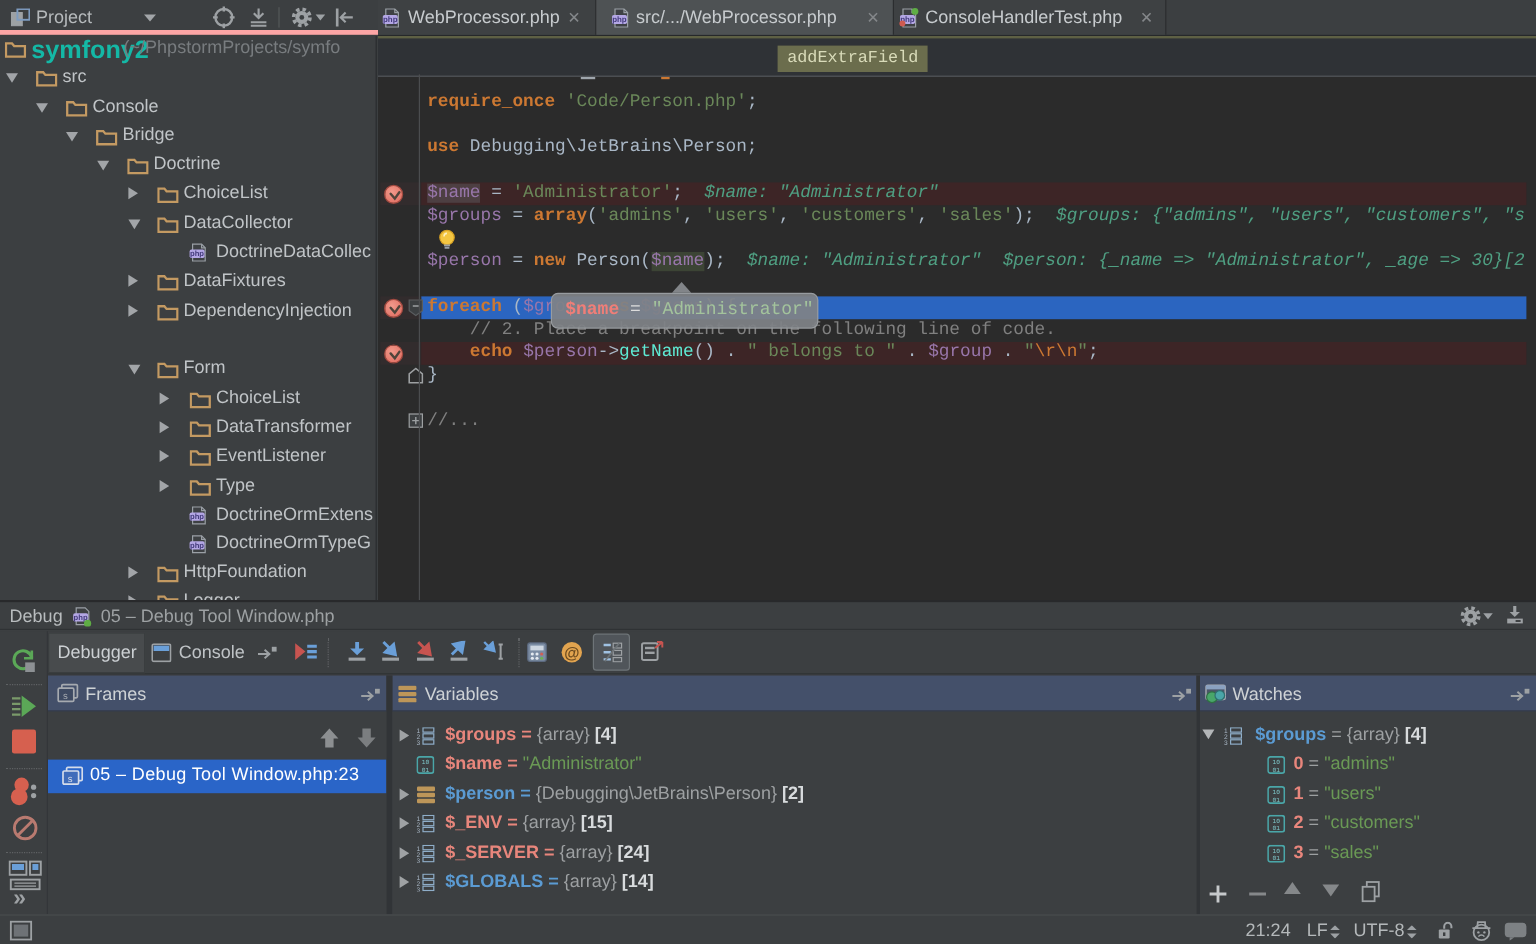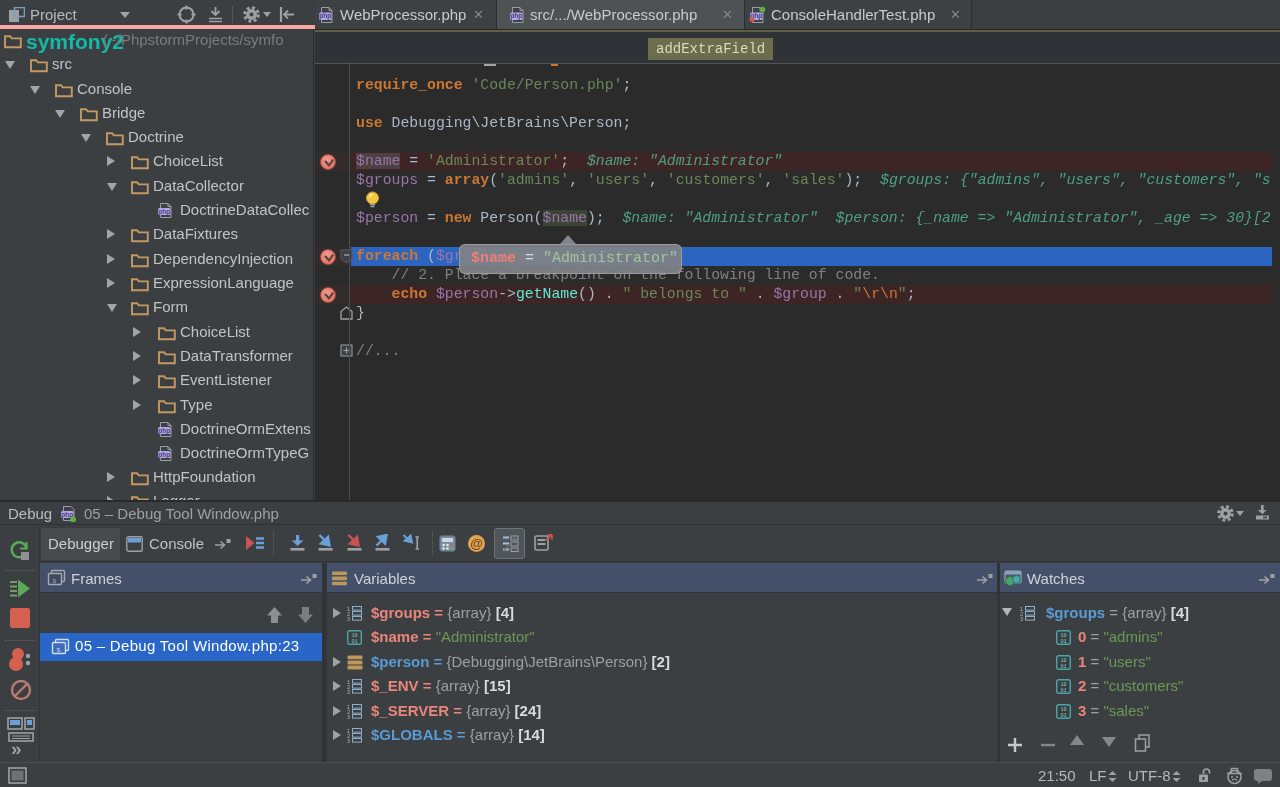--- a/index.html
+++ b/index.html
@@ -190,27 +190,20 @@
           <path d="M1 13.2 V2.2 h5 l1.8 2.2 h9 v8.8 z" fill="none" stroke="#c49a62" stroke-width="1.9"></path>
         </svg>
         <span class="abs" style="left:153px;top:2px">DataFixtures</span>
       </div>
   <div class="trow" style="left:0;top:218px;width:314px">
         <span class="tarr closed abs" style="left:107px;top:6px"></span>
         <svg class="abs" style="left:131px;top:5px" width="18" height="15">
           <path d="M1 13.2 V2.2 h5 l1.8 2.2 h9 v8.8 z" fill="none" stroke="#c49a62" stroke-width="1.9"></path>
         </svg>
         <span class="abs" style="left:153px;top:2px">DependencyInjection</span>
-      </div>
-  <div class="trow" style="left:0;top:242px;width:314px">
-        <span class="tarr closed abs" style="left:107px;top:6px"></span>
-        <svg class="abs" style="left:131px;top:5px" width="18" height="15">
-          <path d="M1 13.2 V2.2 h5 l1.8 2.2 h9 v8.8 z" fill="none" stroke="#c49a62" stroke-width="1.9"></path>
-        </svg>
-        <span class="abs" style="left:153px;top:2px">ExpressionLanguage</span>
       </div>
   <div class="trow" style="left:0;top:266px;width:314px">
         <span class="tarr open abs" style="left:107px;top:8px"></span>
         <svg class="abs" style="left:131px;top:5px" width="18" height="15">
           <path d="M1 13.2 V2.2 h5 l1.8 2.2 h9 v8.8 z" fill="none" stroke="#c49a62" stroke-width="1.9"></path>
         </svg>
         <span class="abs" style="left:153px;top:2px">Form</span>
       </div>
   <div class="trow" style="left:0;top:291px;width:314px">
         <span class="tarr closed abs" style="left:133px;top:6px"></span>
@@ -640,21 +633,21 @@
             <rect x="1.5" y="5" width="10" height="12" fill="#3c3f41" stroke="#9da1a4" stroke-width="1.5"></rect>
           </svg>
   </div>
   </div>
 </div>
 <div class="abs" id="statusbar">
   <svg class="abs" style="left:8px;top:4px" width="19" height="17">
         <rect x="1" y="1" width="17" height="15" fill="none" stroke="#9da1a4" stroke-width="1.6"></rect>
         <rect x="3.5" y="3.5" width="12" height="10" fill="#6e7276"></rect>
       </svg>
-  <span class="sbtext" style="left:1038px">21:50</span>
+  <span class="sbtext" style="left:1038px">21:24</span>
   <span class="sbtext" style="left:1089px">LF</span>
   <svg class="abs" style="left:1108px;top:8px" width="9" height="11">
         <path d="M4.5 0 L8.5 4 H0.5 z" fill="#9da1a4"></path>
         <path d="M4.5 11 L8.5 7 H0.5 z" fill="#9da1a4"></path>
       </svg>
   <span class="sbtext" style="left:1128px">UTF-8</span>
   <svg class="abs" style="left:1172px;top:8px" width="9" height="11">
         <path d="M4.5 0 L8.5 4 H0.5 z" fill="#9da1a4"></path>
         <path d="M4.5 11 L8.5 7 H0.5 z" fill="#9da1a4"></path>
       </svg>

